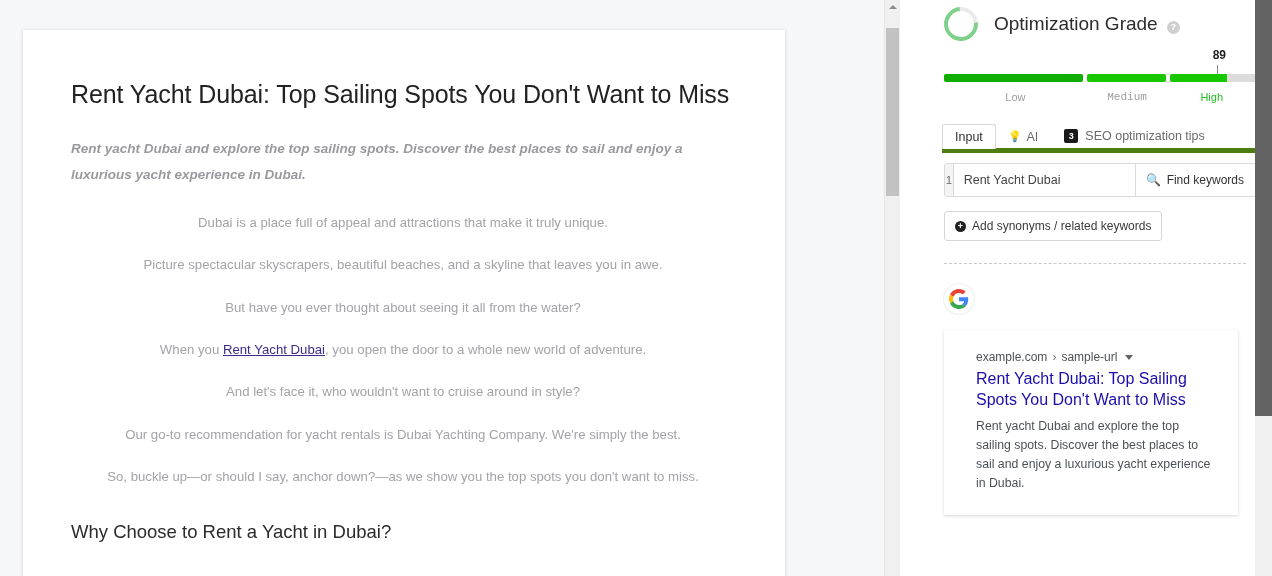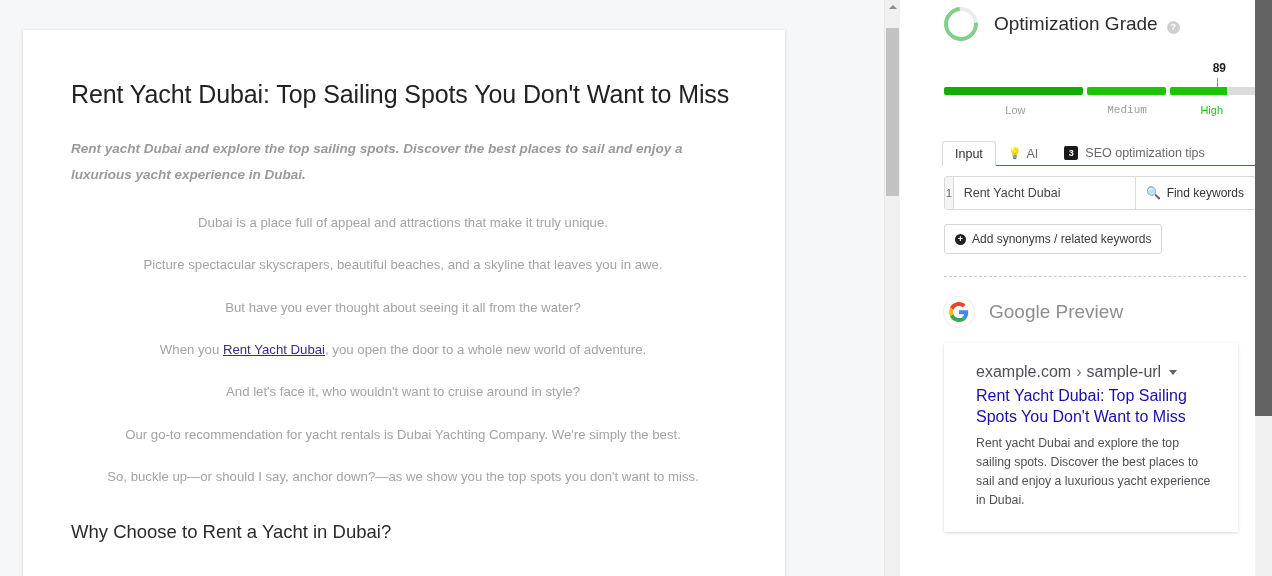--- a/index.html
+++ b/index.html
@@ -113,21 +113,21 @@
     width: 13px; height: 13px; border-radius: 50%;
     background: #cfcfcf;
     color: #ffffff;
     font-size: 9px; line-height: 13px; text-align: center;
     font-weight: bold;
     flex: none;
     position: relative; top: 3px;
   }
 
   
-  .score-wrap { position: relative; height: 26px; margin-top: 17px; }
+  .score-wrap { position: relative; height: 26px; margin-top: 4px; }
   .score-val {
     position: absolute; right: 30px; top: 0;
     font-size: 12px; font-weight: bold; color: #1f1f1f;
   }
   .score-tick {
     position: absolute; right: 38px; top: 17px;
     width: 1px; height: 11px; background: #8d8d8d;
   }
   .bar-row { display: flex; gap: 4px; height: 8px; }
   .bar-seg { height: 8px; border-radius: 2px; position: relative; overflow: hidden; background: #dcdcdc; }
@@ -138,21 +138,21 @@
   .bar-labels { display: flex; margin-top: 9px; font-size: 11px; color: #9d9d9d; }
   .bar-labels span { text-align: center; }
   .lbl-low { flex: 1.45; }
   .lbl-med { flex: 0.82; font-family: Liberation Mono, monospace; }
   .lbl-high { flex: 0.90; color: #23c223; }
 
   
   .tabs {
     display: flex; align-items: flex-end;
     margin-top: 21px;
-    border-bottom: 1px solid #4d7c0f;
+    border-bottom: 5px solid #4d7c0f;
     height: 29px;
     margin-left: -2px;
   }
   .tab {
     padding: 6px 12px 6px 12px;
     font-size: 12.5px;
     color: #6a6a6a;
     border: 1px solid transparent;
     border-bottom: none;
     position: relative;
@@ -254,21 +254,21 @@
   }
   .gp-title { margin-left: 15px; font-size: 19px; color: #8e8e8e; }
 
   .gp-card {
     margin-top: 16px;
     margin-right: 18px;
     background: #ffffff;
     box-shadow: 0 1px 3px rgba(0,0,0,0.16);
     padding: 20px 22px 22px 32px;
   }
-  .gp-url { font-size: 16px; color: #4d5156; display: flex; align-items: center; }
+  .gp-url { font-size: 12px; color: #4d5156; display: flex; align-items: center; }
   .gp-url .sep { margin: 0 5px; color: #70757a; }
   .gp-caret {
     margin-left: 8px;
     width: 0; height: 0;
     border-left: 4px solid transparent;
     border-right: 4px solid transparent;
     border-top: 5px solid #5f6368;
   }
   .gp-heading {
     margin-top: 5px;
@@ -391,21 +391,20 @@
       
       <div class="gp-head">
         <div class="g-logo">
           <svg width="20" height="20" viewBox="0 0 48 48" aria-hidden="true">
             <path fill="#EA4335" d="M24 9.5c3.5 0 6.6 1.2 9 3.6l6.7-6.7C35.6 2.5 30.2 0 24 0 14.6 0 6.5 5.4 2.6 13.2l7.8 6.1C12.3 13.3 17.7 9.5 24 9.5z"></path>
             <path fill="#4285F4" d="M46.1 24.6c0-1.6-.1-3.2-.4-4.6H24v9.1h12.4c-.5 2.9-2.2 5.3-4.6 7l7.6 5.9c4.4-4.1 6.7-10.1 6.7-17.4z"></path>
             <path fill="#FBBC05" d="M10.4 28.7c-.5-1.5-.8-3-.8-4.7s.3-3.2.8-4.7l-7.8-6.1C1 16.5 0 20.1 0 24s1 7.5 2.6 10.8l7.8-6.1z"></path>
             <path fill="#34A853" d="M24 48c6.5 0 11.9-2.1 15.9-5.8l-7.6-5.9c-2.1 1.4-4.8 2.3-8.3 2.3-6.3 0-11.7-3.8-13.6-9.9l-7.8 6.1C6.5 42.6 14.6 48 24 48z"></path>
           </svg>
         </div>
-        <div class="gp-title">Google Preview</div>
       </div>
 
       <div class="gp-card">
         <div class="gp-url">
           <span>example.com</span>
           <span class="sep">›</span>
           <span>sample-url</span>
           <span class="gp-caret"></span>
         </div>
         <div class="gp-heading">Rent Yacht Dubai: Top Sailing Spots You Don't Want to Miss</div>

